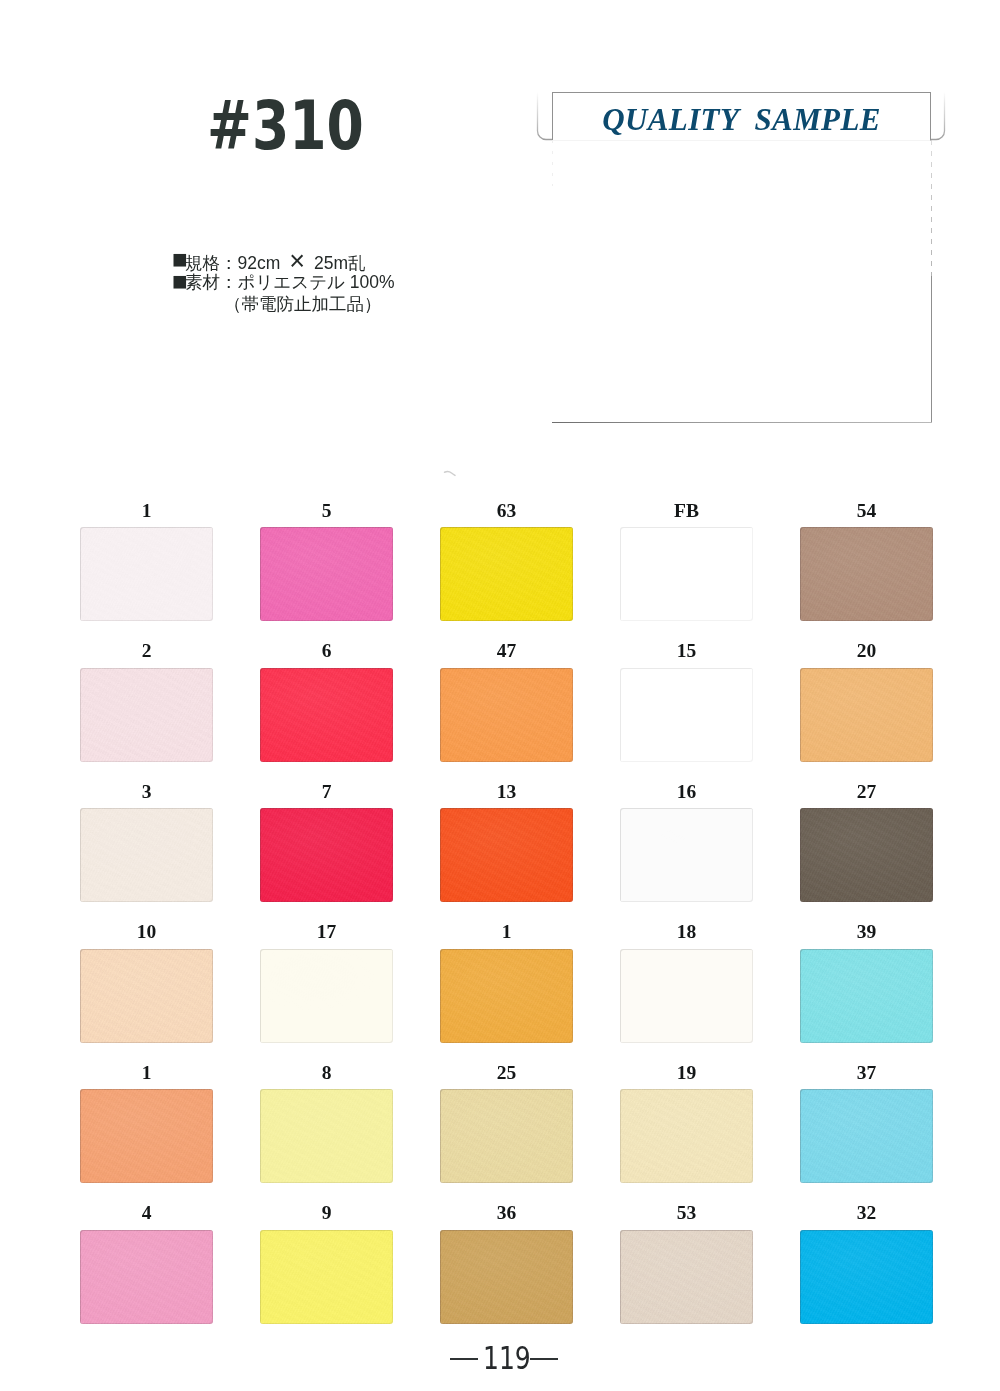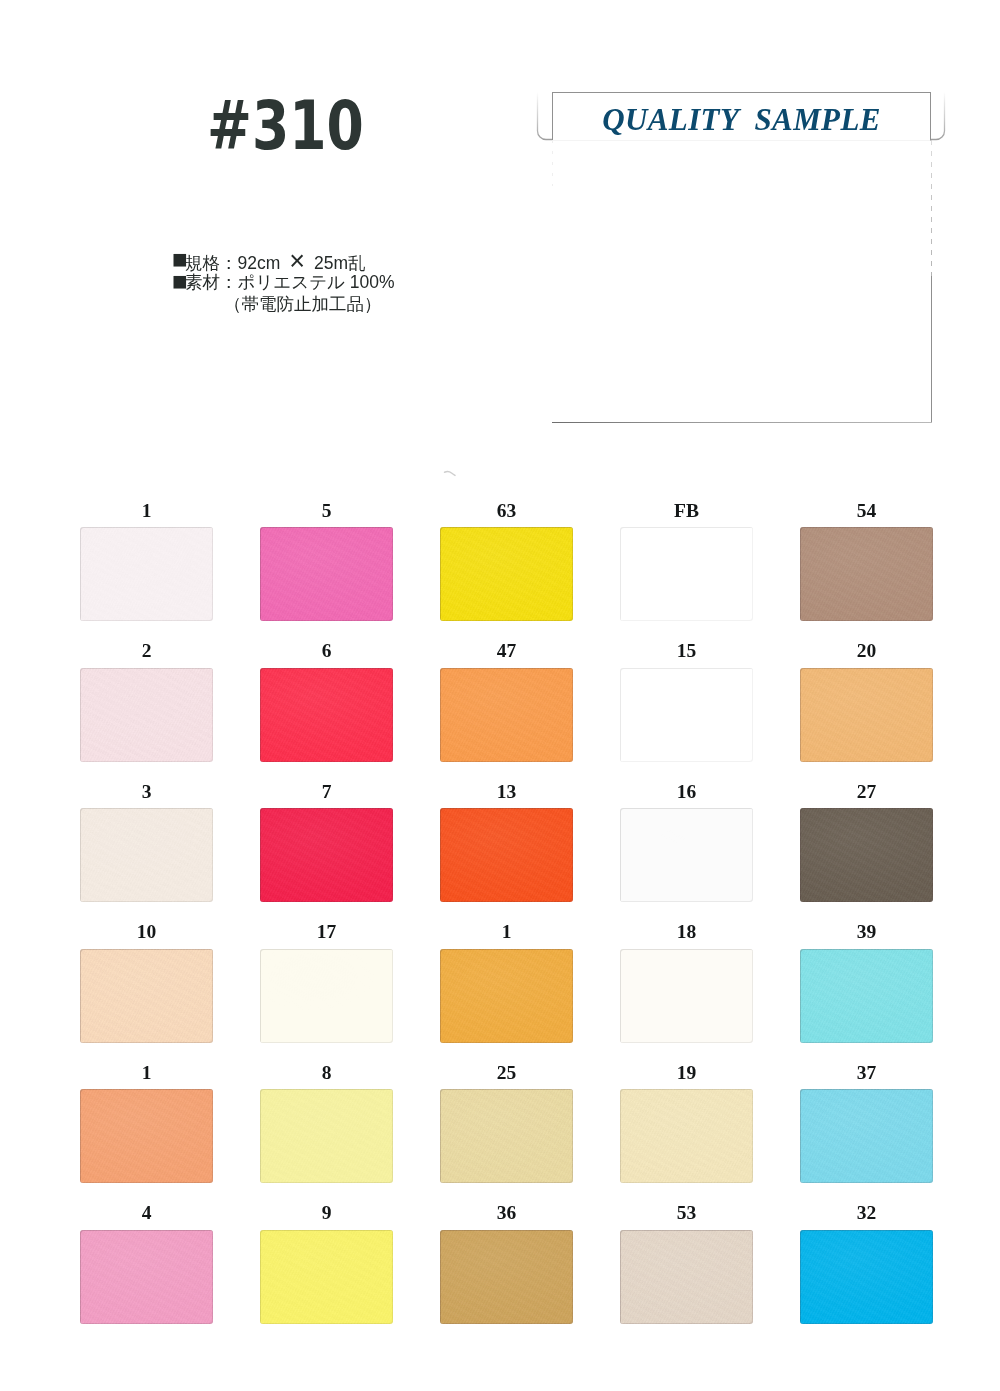--- a/index.html
+++ b/index.html
@@ -600,14 +600,19 @@
         <div class="cell-label">32</div>
         <div class="swatch" style="background: rgb(0, 181, 238);">
           <div class="sheen" style="opacity: 1;"></div>
           <svg class="tex" width="133" height="94" style="opacity: 0.13;">
             <rect width="133" height="94" filter="url(#fabricNoise)"></rect>
           </svg>
         </div>
       </div>
     </div>
 
+  <div class="page-footer">
+    <span class="dash left"></span>
+      <span class="num">119</span>
+      <span class="dash right"></span>
+  </div>
 
 </div>
 
 </body></html>

